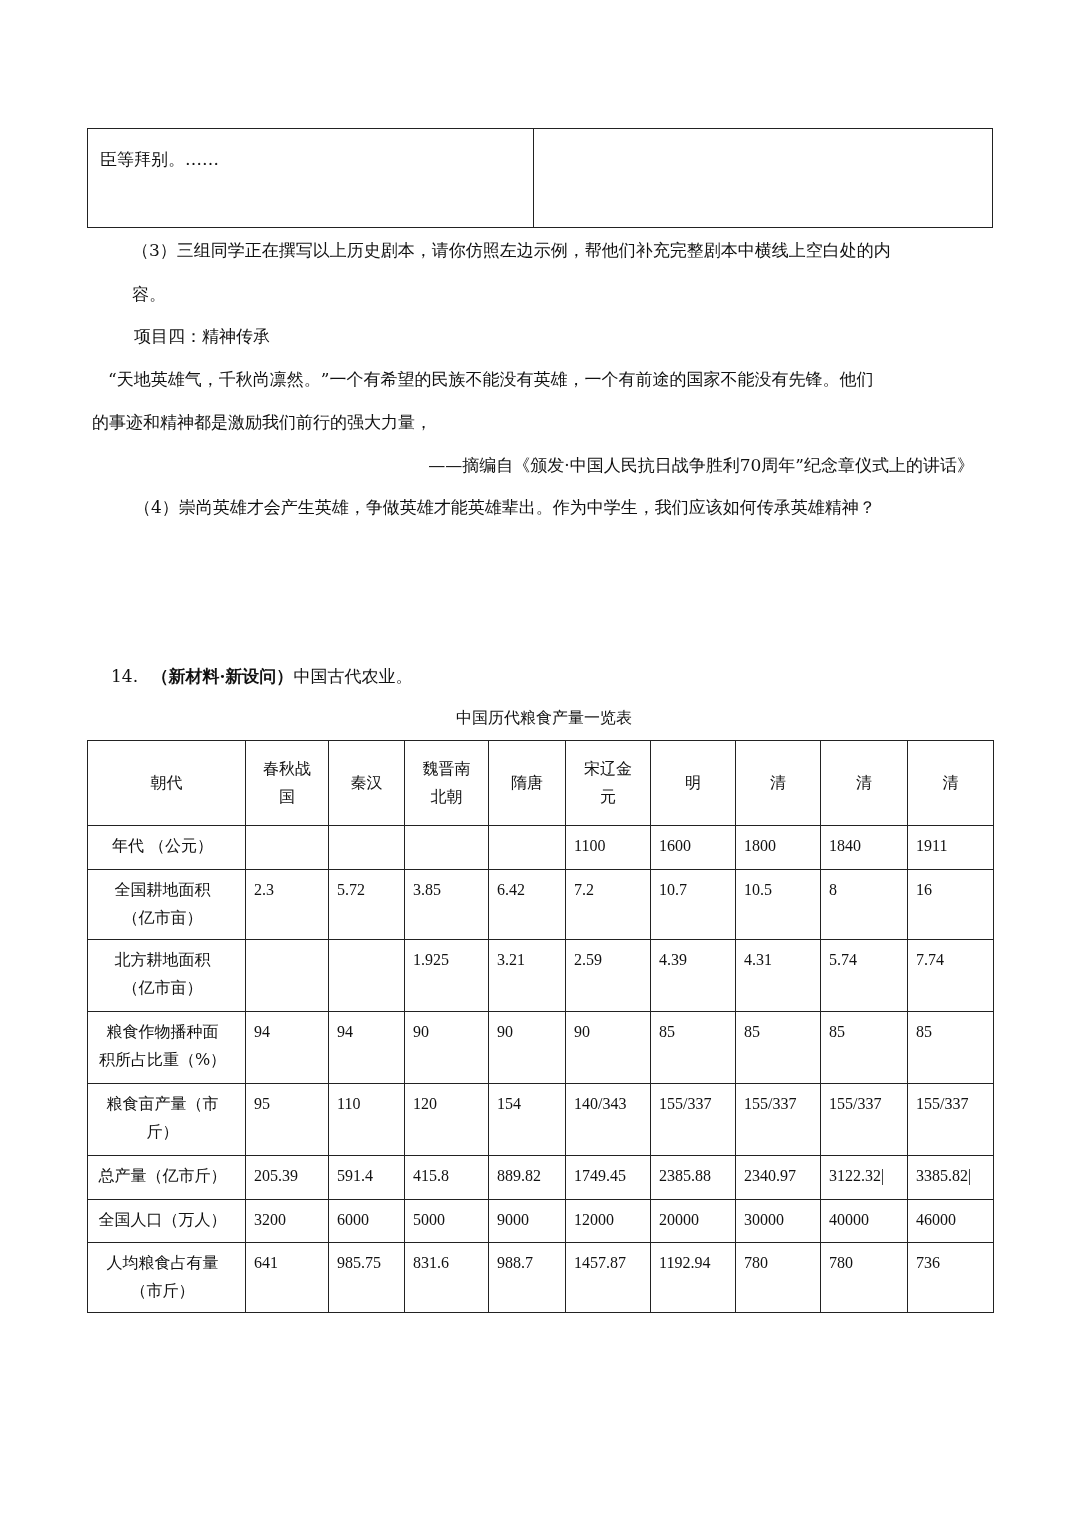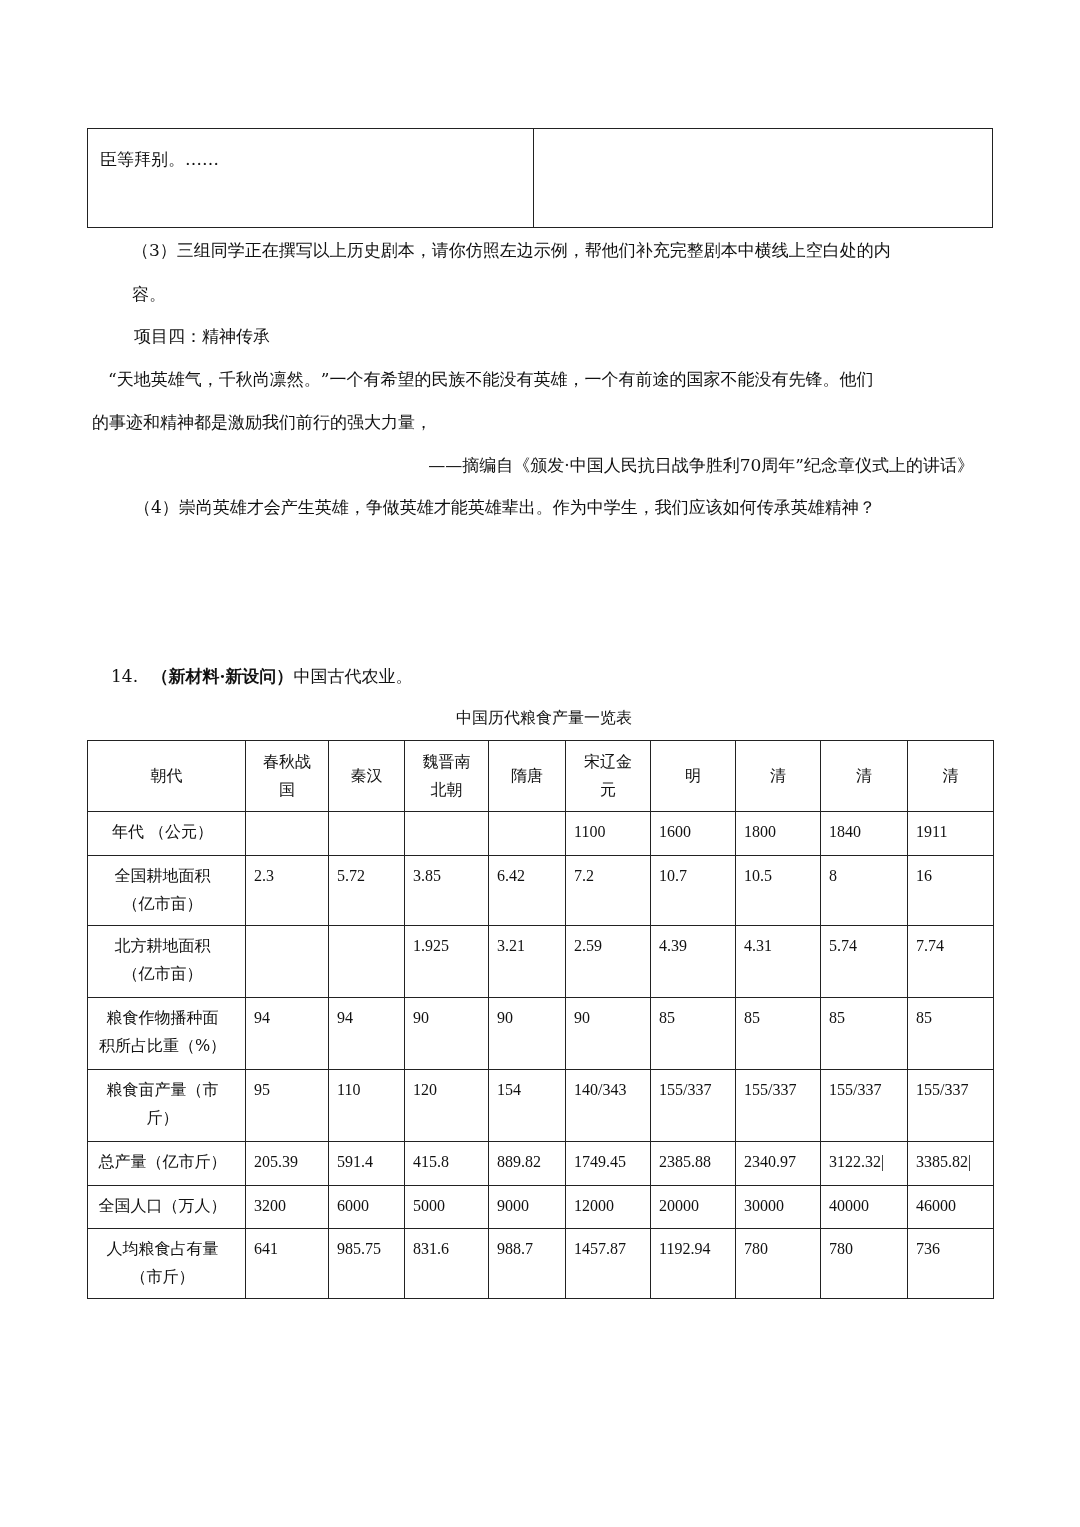--- a/index.html
+++ b/index.html
@@ -59,21 +59,21 @@
       <col style="width:76px">
       <col style="width:84px">
       <col style="width:77px">
       <col style="width:85px">
       <col style="width:85px">
       <col style="width:85px">
       <col style="width:87px">
       <col style="width:86px">
   </colgroup>
   <tbody id="grain-body">
-    <tr class="hdr" style="height:71px;">
+    <tr class="hdr" style="height:85px;">
       <td><span>朝代</span></td>
       <td><span>春秋战</span><br><span>国</span></td>
       <td><span>秦汉</span></td>
       <td><span>魏晋南</span><br><span>北朝</span></td>
       <td><span>隋唐</span></td>
       <td><span>宋辽金</span><br><span>元</span></td>
       <td><span>明</span></td>
       <td><span>清</span></td>
       <td><span>清</span></td>
       <td><span>清</span></td>

